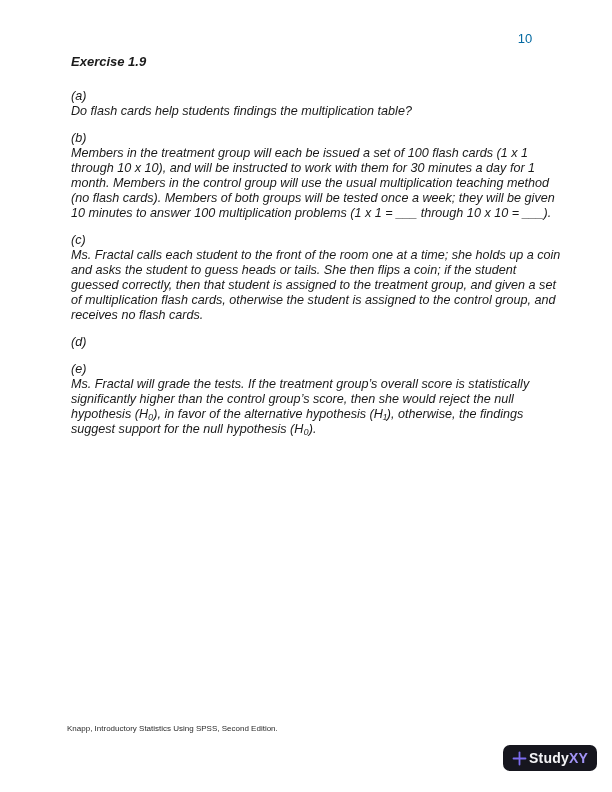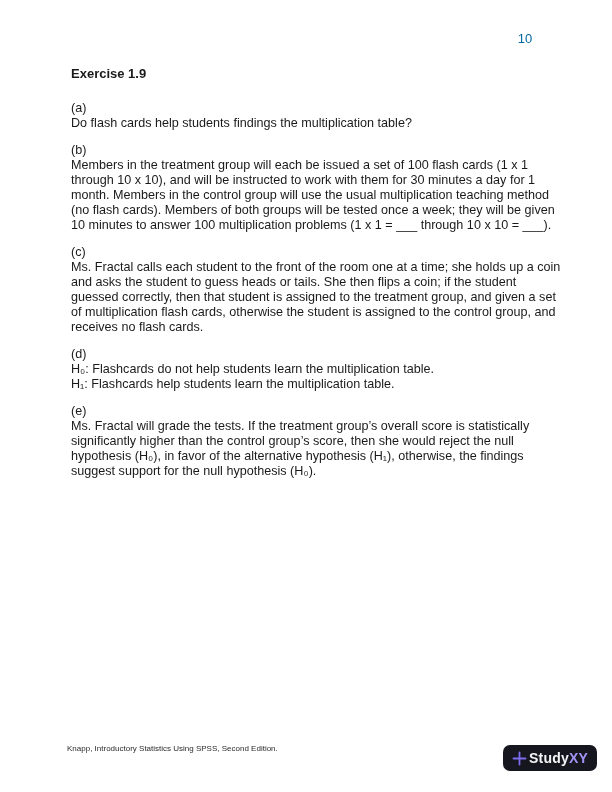--- a/index.html
+++ b/index.html
@@ -21,43 +21,44 @@
     left: 505px;
     width: 40px;
     text-align: center;
     font-size: 13px;
     line-height: 15px;
     color: #0369a1;
   }
   .content {
     position: absolute;
     left: 71px;
-    top: 66px;
+    top: 54px;
     width: 500px;
     font-size: 12.6px;
     line-height: 15px;
+    font-style: italic;
   }
   .heading {
     font-weight: bold;
     font-size: 13px;
     margin-bottom: 20px;
   }
   .section {
     margin-bottom: 12px;
   }
   .section .sec-label {
     white-space: pre-line;
   }
   .section .sec-text {
     white-space: pre-line;
   }
   .footer-citation {
     position: absolute;
     left: 67px;
-    top: 744px;
+    top: 724px;
     font-size: 8px;
     line-height: 10px;
     color: #2b2b2b;
   }
   .logo-badge {
     position: absolute;
     left: 503px;
     top: 745px;
     width: 94px;
     height: 26px;
@@ -112,22 +113,20 @@
     <div class="sec-label">(c)</div>
     <div class="sec-text">Ms. Fractal calls each student to the front of the room one at a time; she holds up a coin
 and asks the student to guess heads or tails. She then flips a coin; if the student
 guessed correctly, then that student is assigned to the treatment group, and given a set
 of multiplication flash cards, otherwise the student is assigned to the control group, and
 receives no flash cards.</div>
   </div>
 
   <div class="section">
     <div class="sec-label">(d)</div>
-    <div class="sec-text">H₀: Flashcards do not help students learn the multiplication table.
-H₁: Flashcards help students learn the multiplication table.</div>
   </div>
 
   <div class="section">
     <div class="sec-label">(e)</div>
     <div class="sec-text">Ms. Fractal will grade the tests. If the treatment group’s overall score is statistically
 significantly higher than the control group’s score, then she would reject the null
 hypothesis (H₀), in favor of the alternative hypothesis (H₁), otherwise, the findings
 suggest support for the null hypothesis (H₀).</div>
   </div>
 

